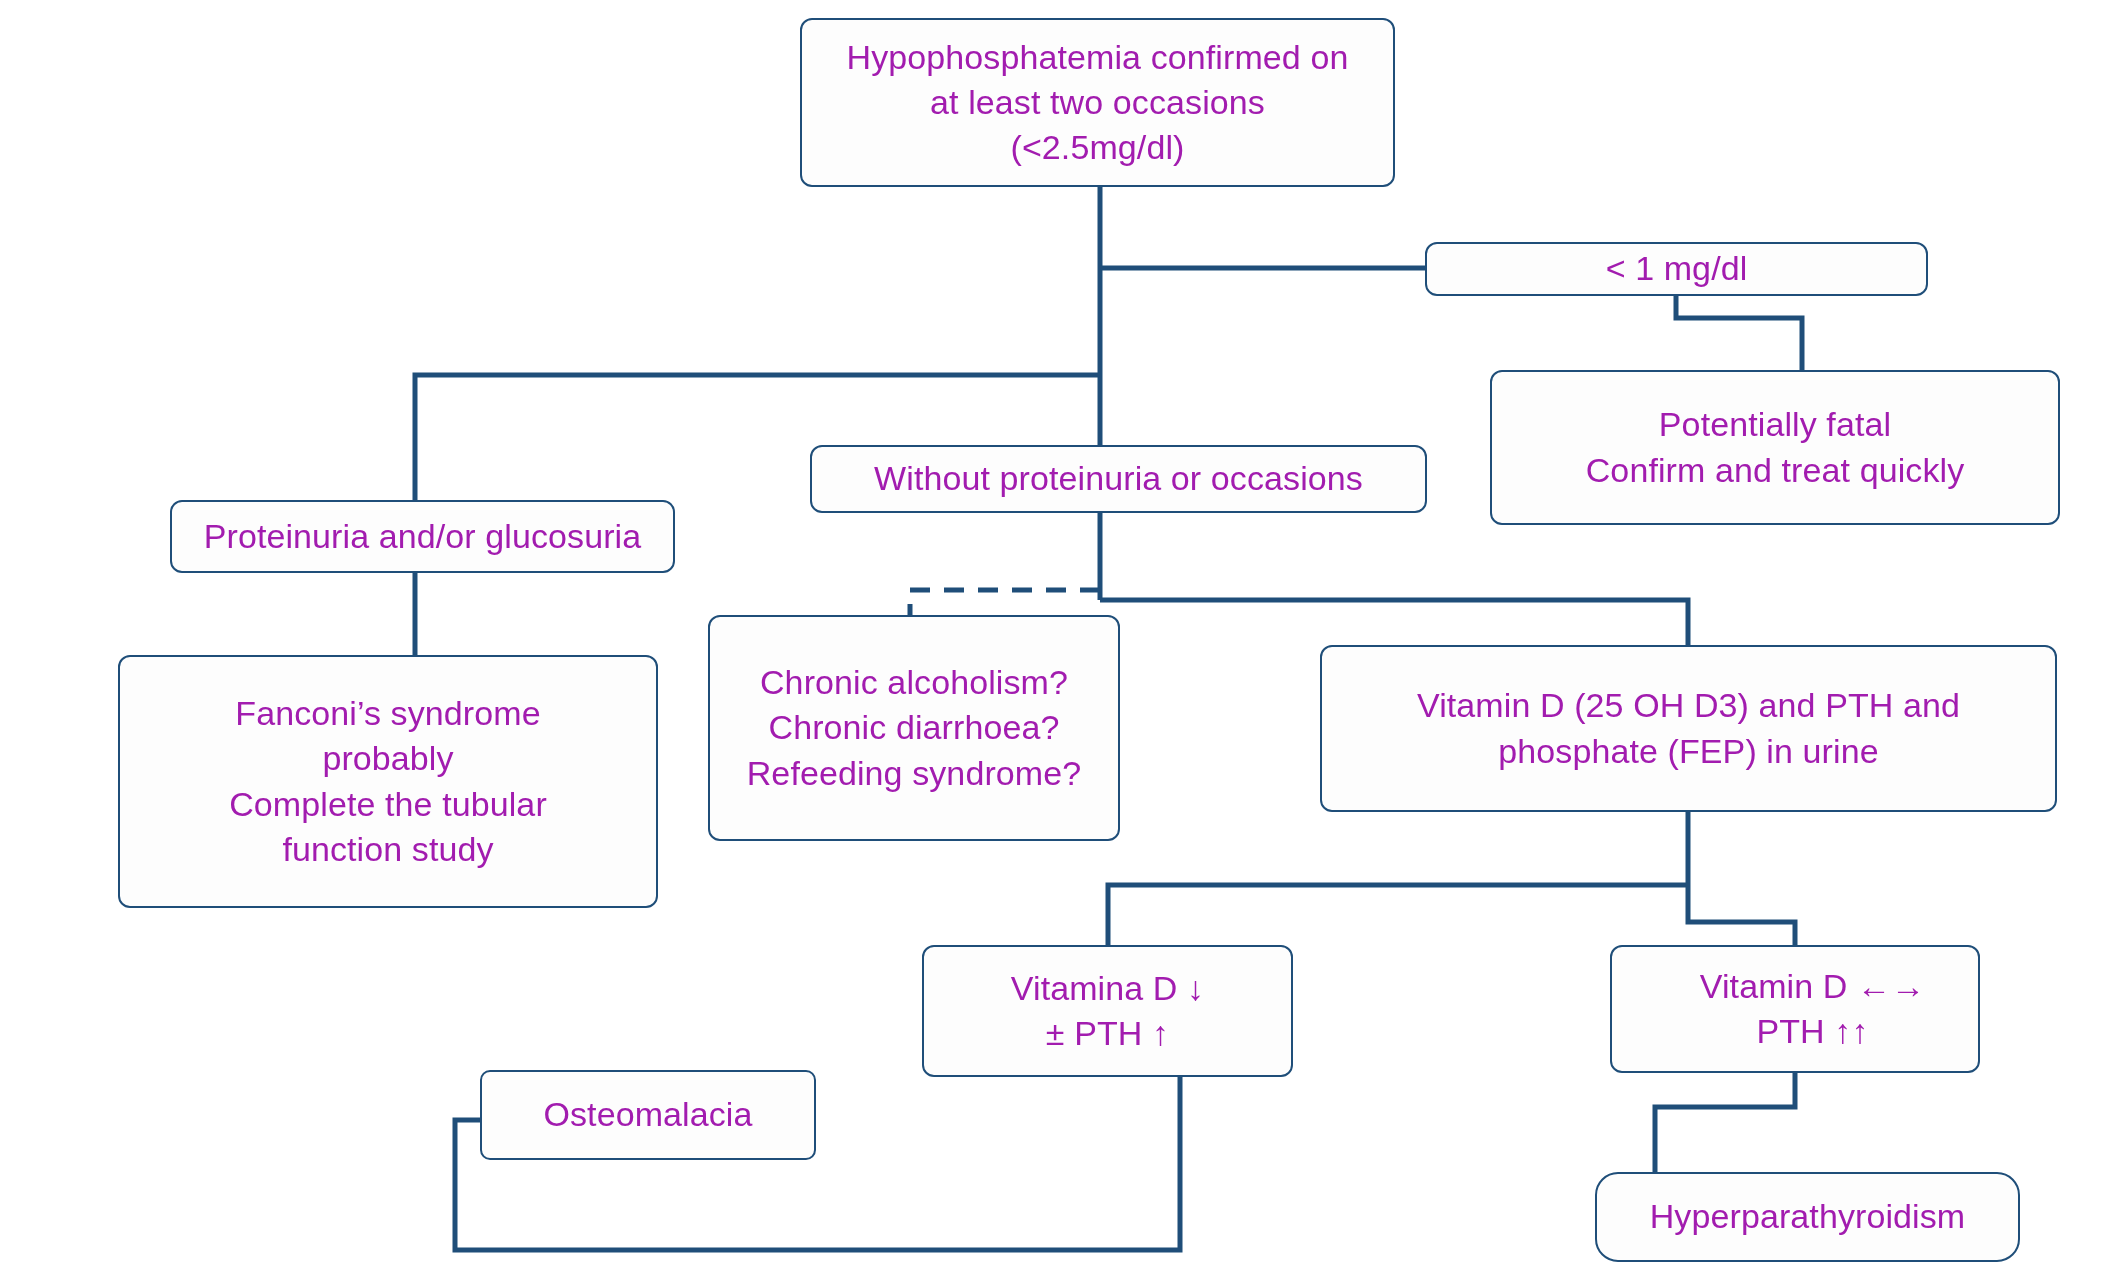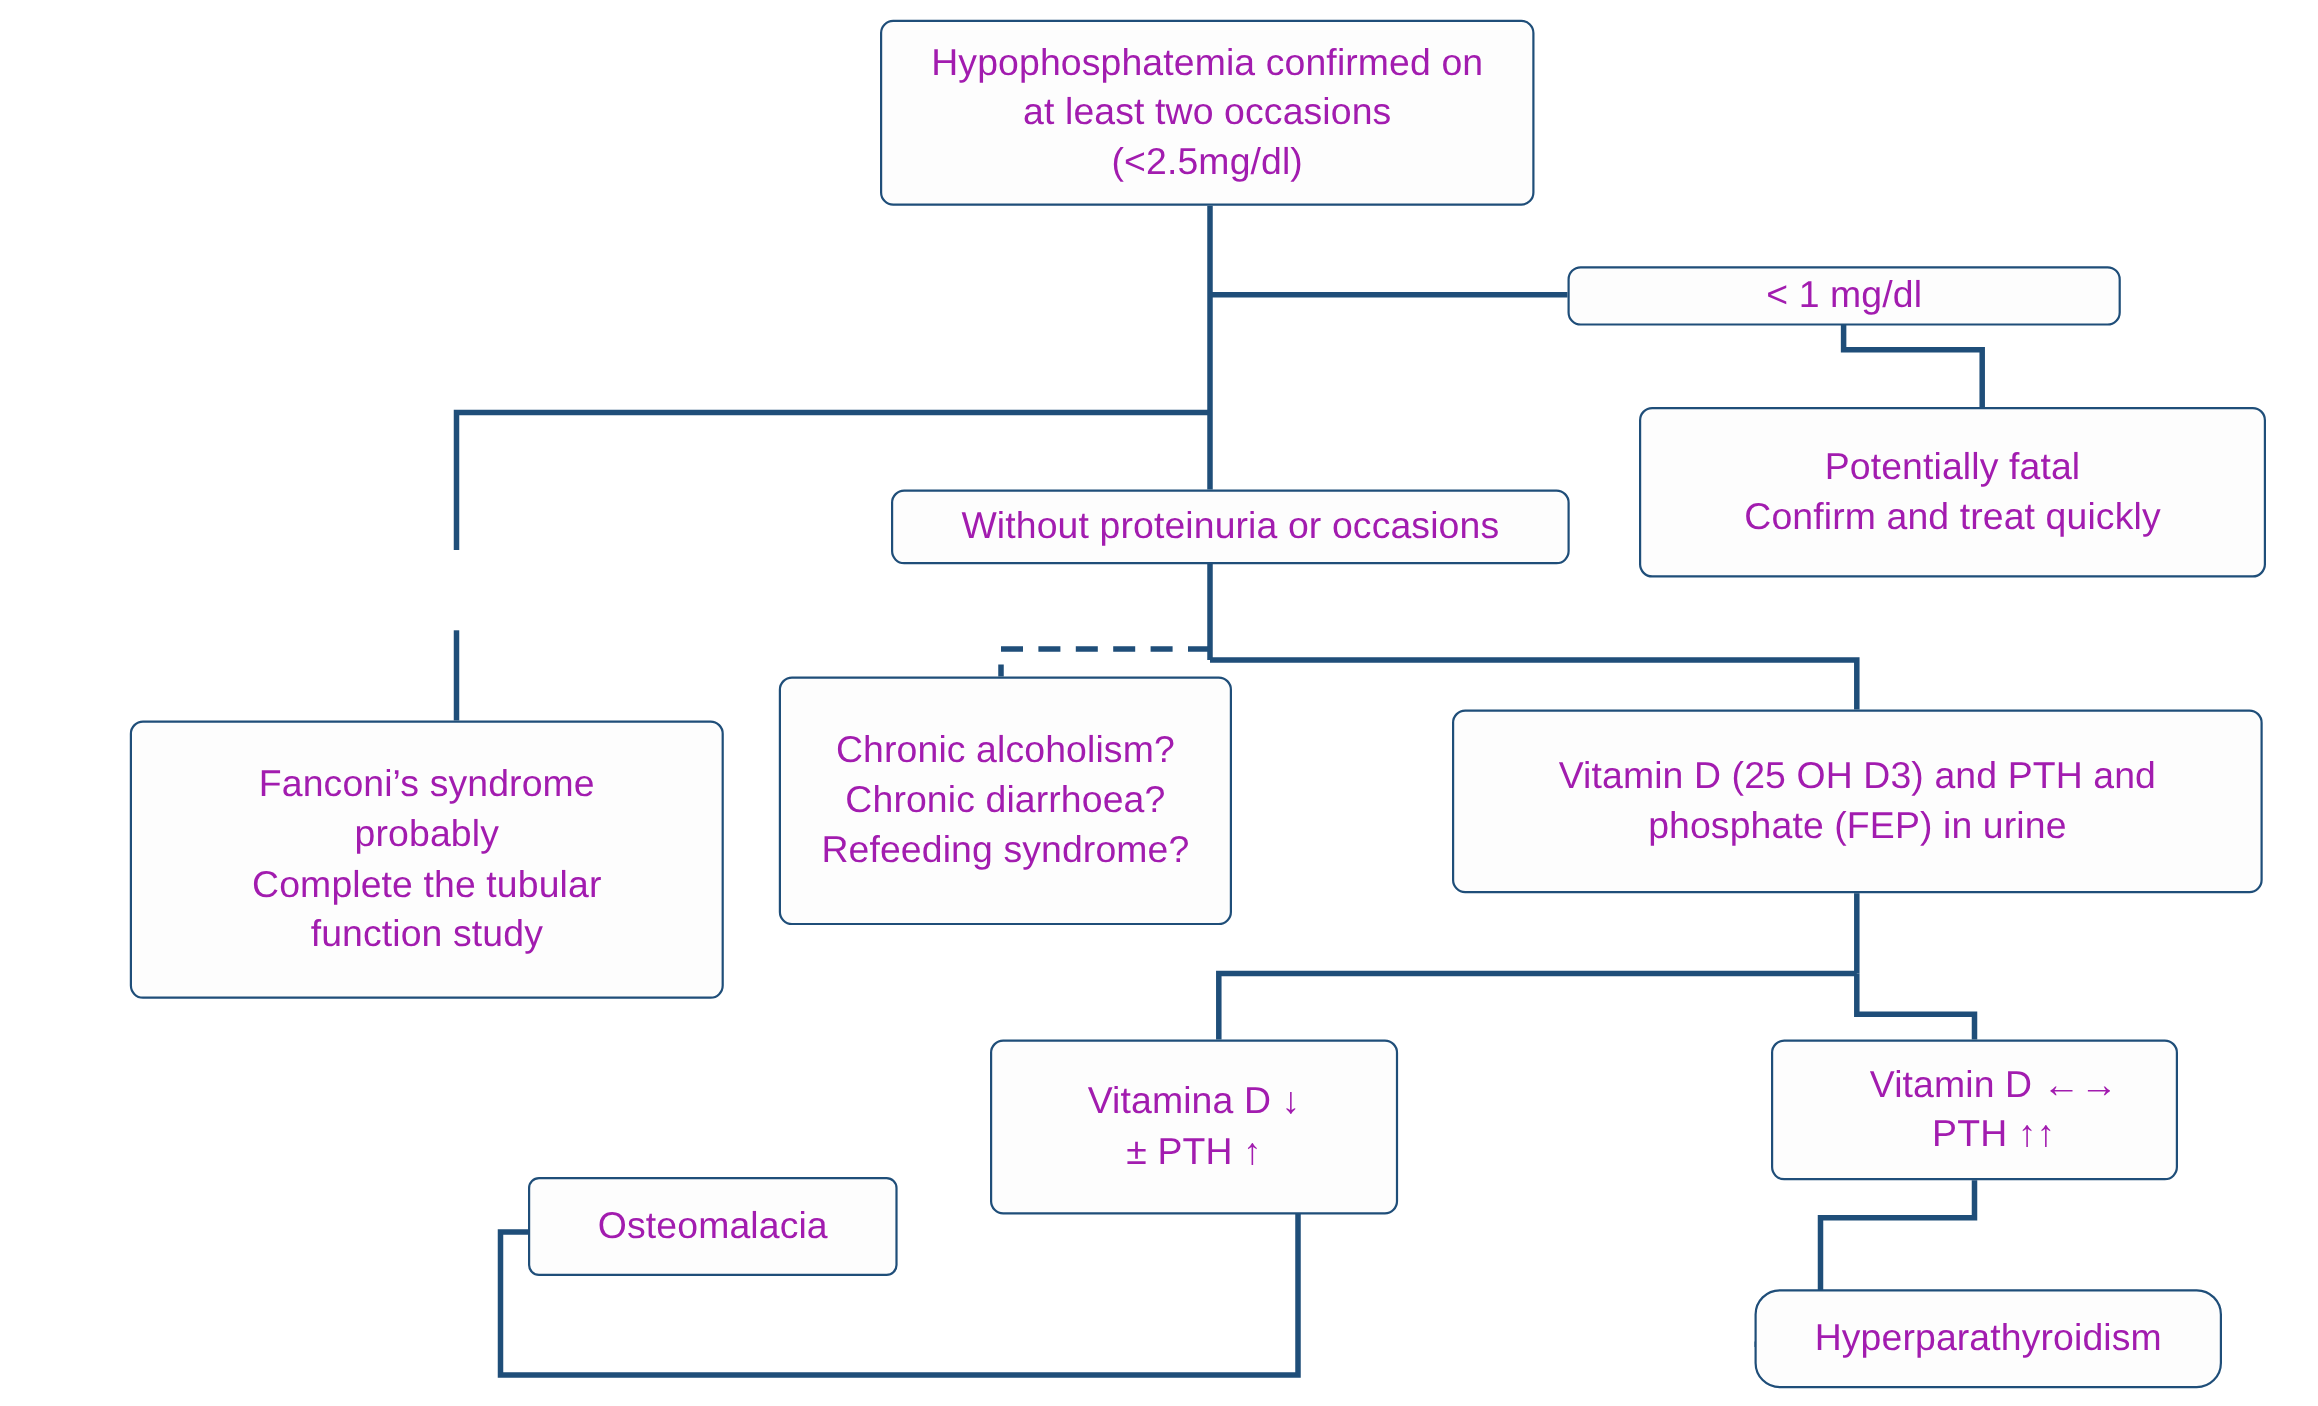--- a/index.html
+++ b/index.html
@@ -92,34 +92,35 @@
 at least two occasions
 (&lt;2.5mg/dl)</div>
 
   <div class="node" style="left:1425px; top:242px; width:503px; height:54px;">&lt; 1 mg/dl</div>
 
   <div class="node" style="left:1490px; top:370px; width:570px; height:155px;">Potentially fatal
 Confirm and treat quickly</div>
 
   <div class="node" style="left:810px; top:445px; width:617px; height:68px;">Without proteinuria or occasions</div>
 
+  <div class="node" style="left:170px; top:500px; width:505px; height:73px;">Proteinuria and/or glucosuria</div>
 
   <div class="node" style="left:708px; top:615px; width:412px; height:226px;">Chronic alcoholism?
 Chronic diarrhoea?
 Refeeding syndrome?</div>
 
   <div class="node" style="left:1320px; top:645px; width:737px; height:167px;">Vitamin D (25 OH D3) and PTH and
 phosphate (FEP) in urine</div>
 
   <div class="node" style="left:118px; top:655px; width:540px; height:253px;">Fanconi’s syndrome
 probably
 Complete the tubular
 function study</div>
 
-  <div class="node" style="left:900px; top:945px; width:371px; height:159px;">Vitamina D ↓
+  <div class="node" style="left:922px; top:945px; width:371px; height:132px;">Vitamina D ↓
 ± PTH ↑</div>
 
   <div class="node" style="left:1610px; top:945px; width:370px; height:128px;padding-left:45px;">Vitamin  D ←→
 PTH ↑↑</div>
 
   <div class="node small-radius" style="left:480px; top:1070px; width:336px; height:90px;text-align:center;">Osteomalacia</div>
 
   <div class="node small-radius" style="left:1595px; top:1172px; width:425px; height:90px;border-radius:23px;">Hyperparathyroidism</div>
 
 </div>

